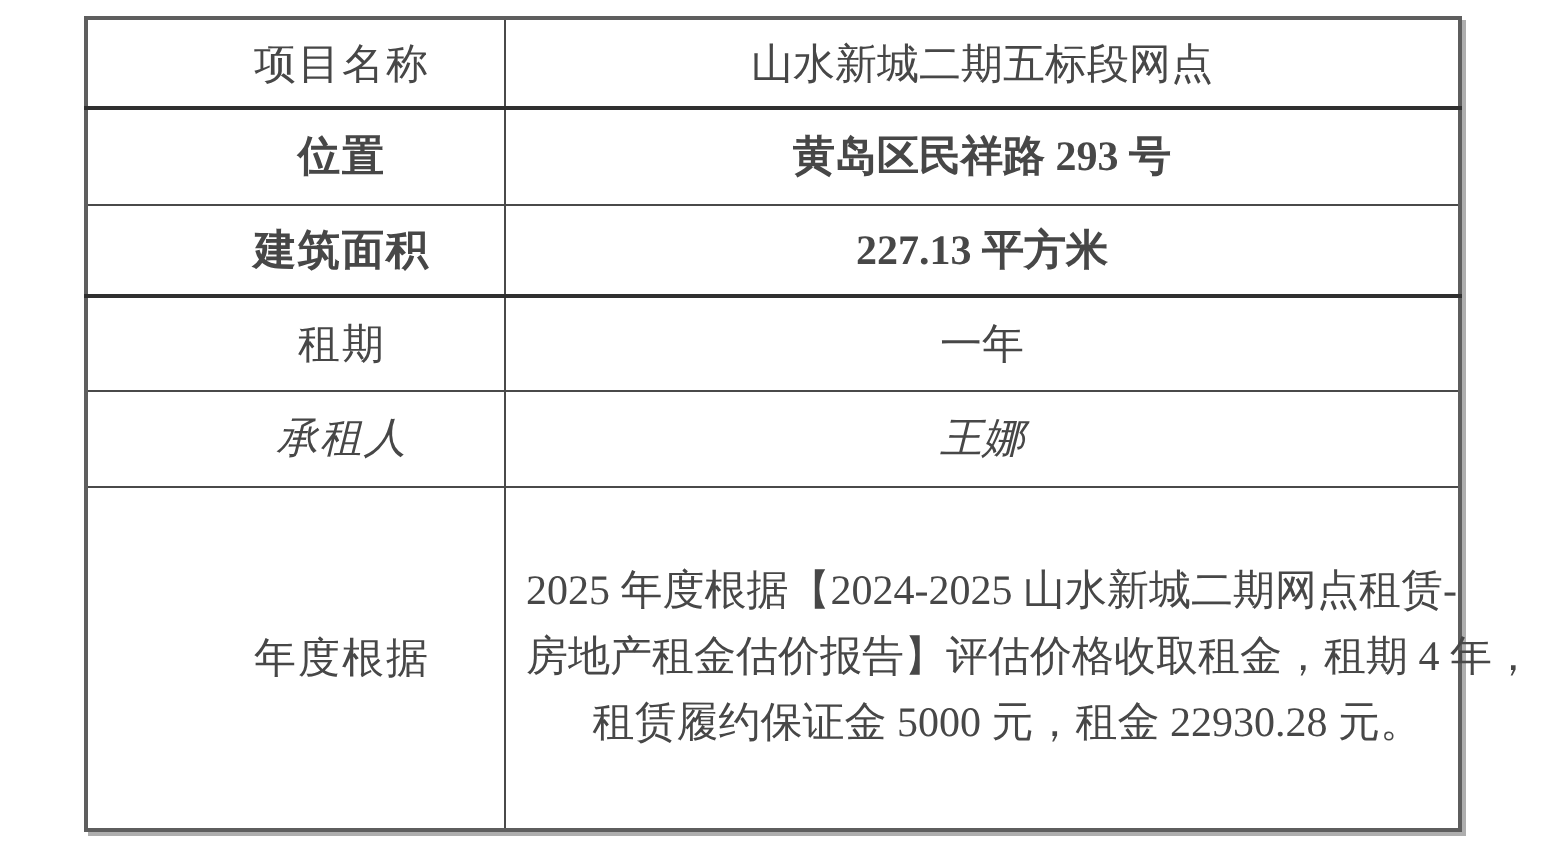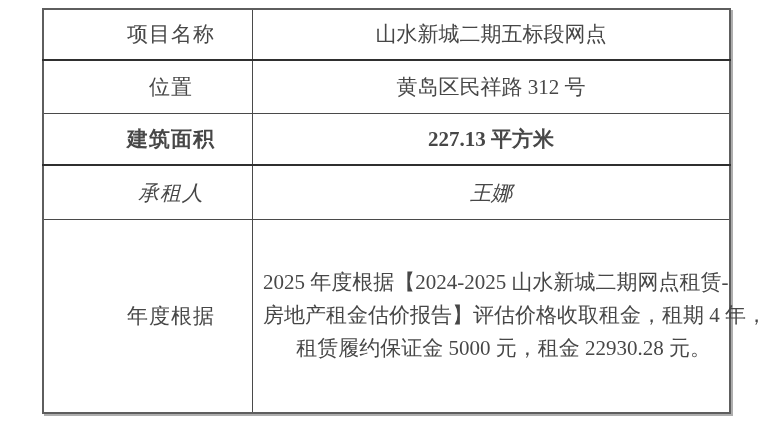--- a/index.html
+++ b/index.html
@@ -41,21 +41,21 @@
   td.label-cell {
     width: 160px;
     text-align: center;
     letter-spacing: 1px;
     padding-left: 47px;
   }
   td.value-cell {
     text-align: center;
   }
   tr.r1 { height: 45px; }
-  tr.r2 { height: 48px; }
+  tr.r2 { height: 48px; font-weight: bold; }
   tr.r3 { height: 46px; font-weight: bold; }
   tr.r4 { height: 47px; }
   tr.r5 { height: 48px; font-style: italic; }
   tr.r6 { height: 172px; }
   td.value-paragraph {
     text-align: right;
     padding: 0 18px 0 10px;
   }
   td.value-paragraph .line {
     line-height: 33px;
@@ -67,25 +67,29 @@
 
 <div class="page">
   <table class="info-table">
     <tbody>
       <tr class="r1">
         <td class="label-cell">项目名称</td>
         <td class="value-cell">山水新城二期五标段网点</td>
       </tr>
       <tr class="r2">
         <td class="label-cell">位置</td>
-        <td class="value-cell">黄岛区民祥路 312 号</td>
+        <td class="value-cell">黄岛区民祥路 293 号</td>
       </tr>
       <tr class="r3">
         <td class="label-cell">建筑面积</td>
         <td class="value-cell">227.13 平方米</td>
+      </tr>
+      <tr class="r4">
+        <td class="label-cell">租期</td>
+        <td class="value-cell">一年</td>
       </tr>
       <tr class="r5">
         <td class="label-cell">承租人</td>
         <td class="value-cell">王娜</td>
       </tr>
       <tr class="r6">
         <td class="label-cell">年度根据</td>
         <td class="value-cell value-paragraph">
           <div class="line">2025 年度根据【2024-2025 山水新城二期网点租赁-</div>
           <div class="line">房地产租金估价报告】评估价格收取租金，租期 4 年，</div>

